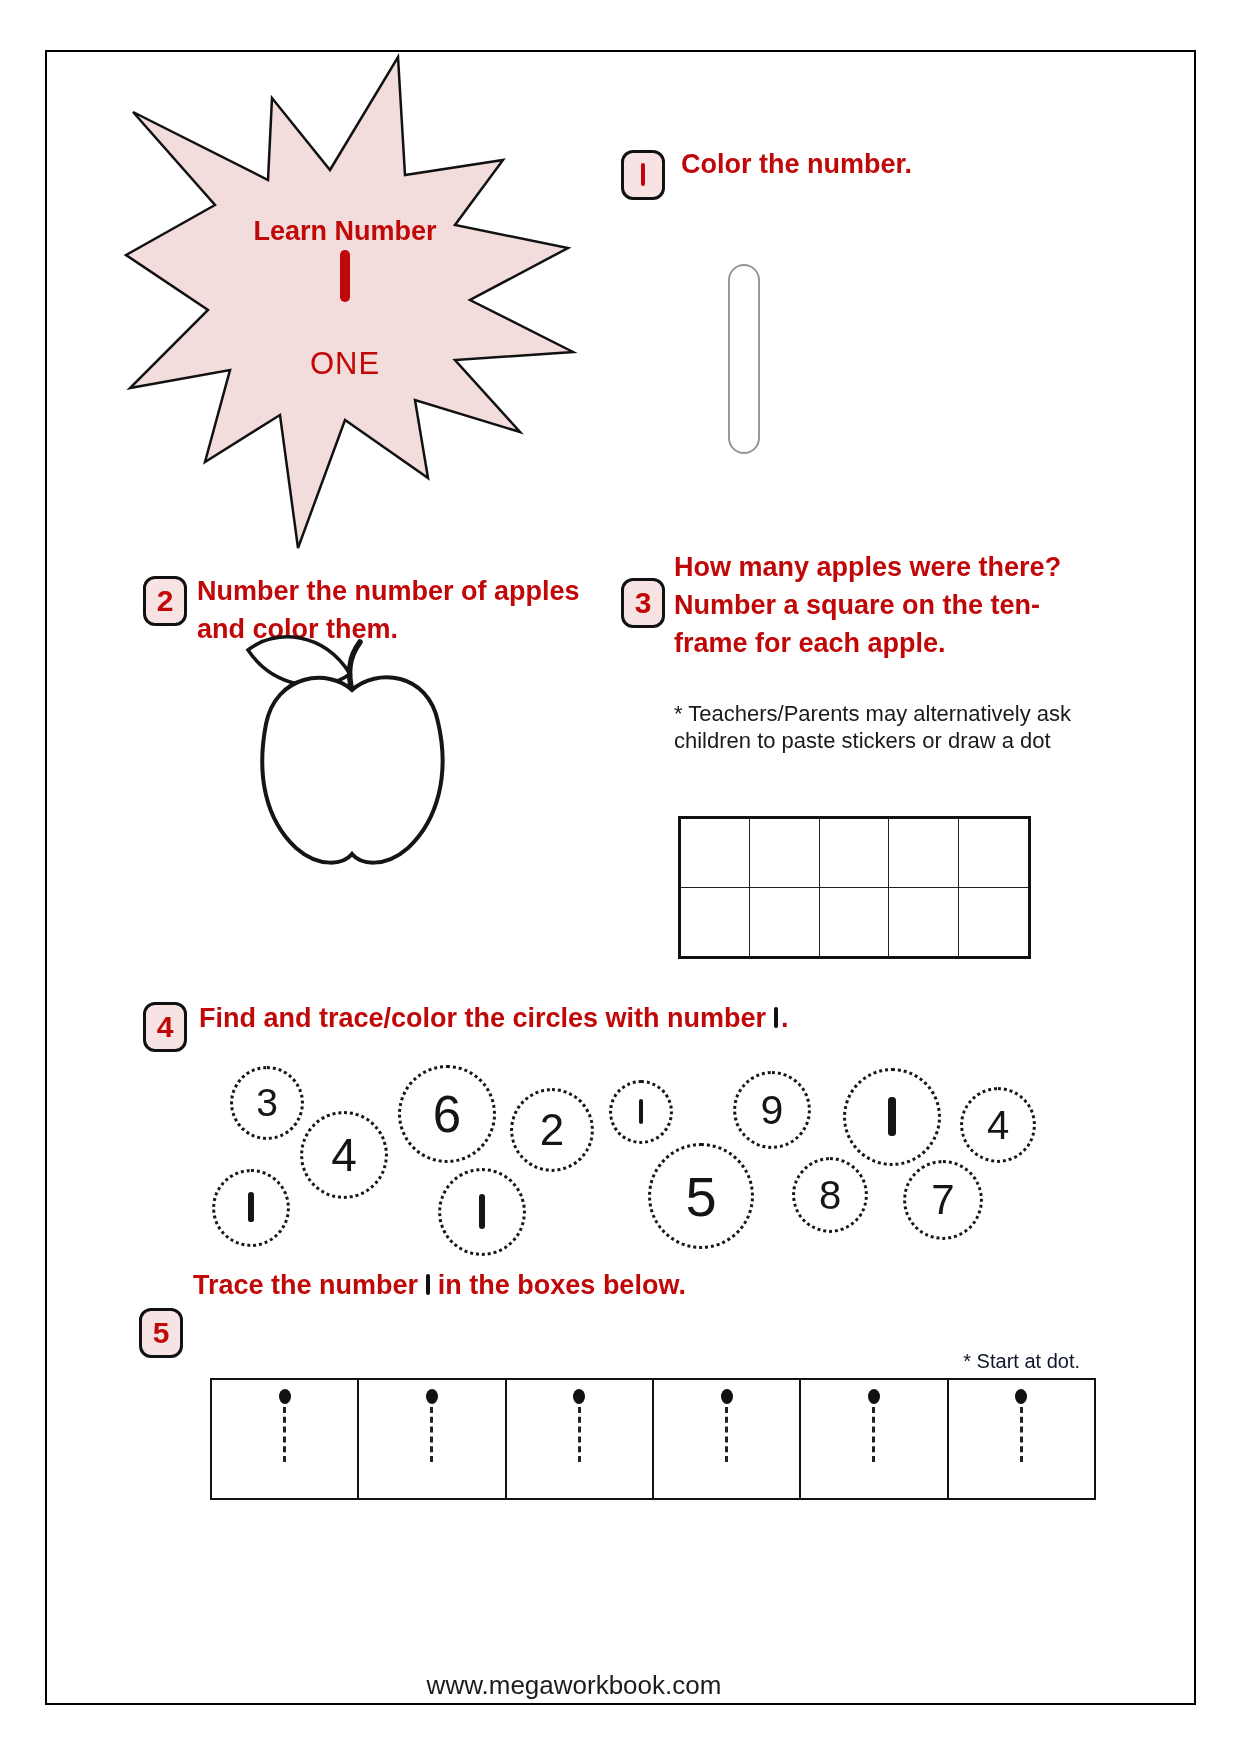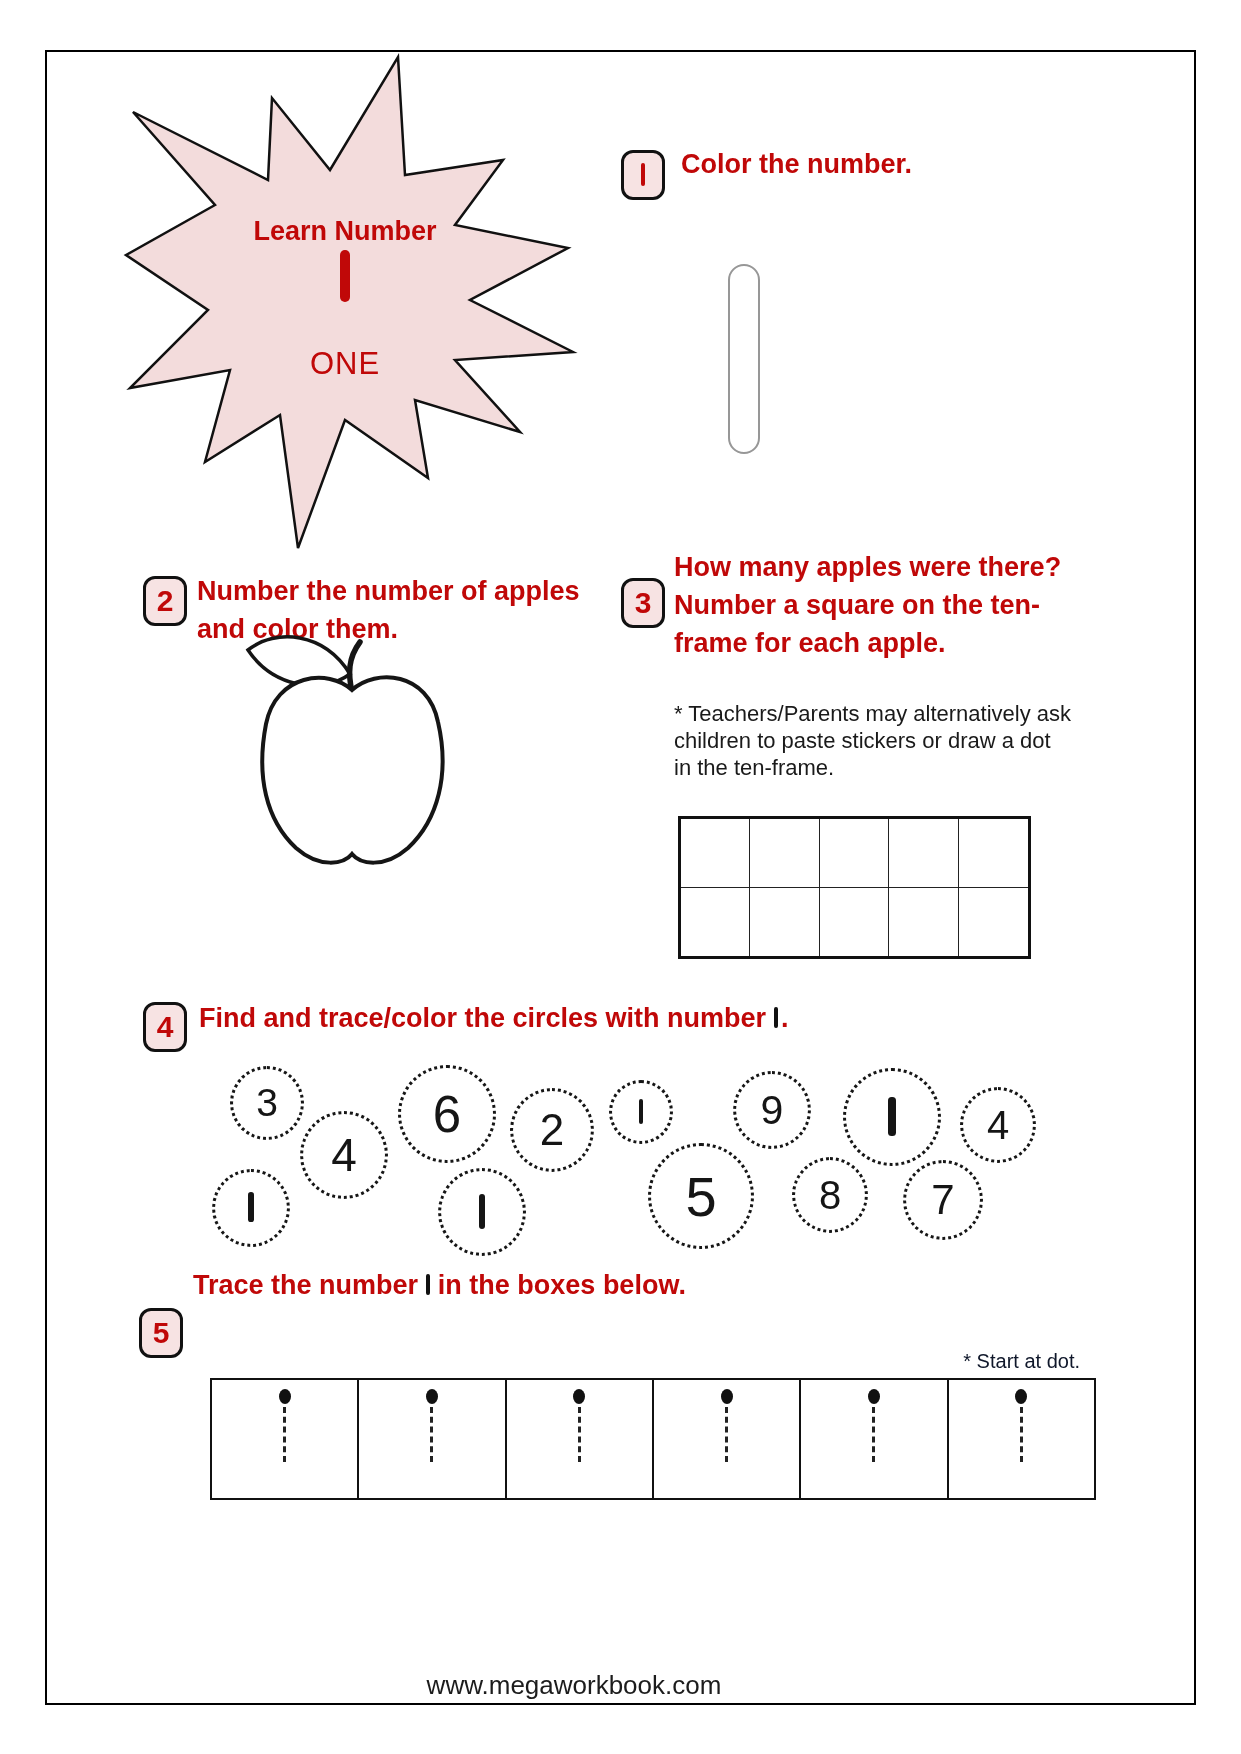--- a/index.html
+++ b/index.html
@@ -88,21 +88,20 @@
       <span>3</span>
     </div>
   <div class="rt" style="left:674px;top:548px;">
     <div>How many apples were there?</div>
     <div>Number a square on the ten-</div>
     <div>frame for each apple.</div>
   </div>
   <div class="note" style="left:674px;top:700px;">
     <div>* Teachers/Parents may alternatively ask</div>
     <div>children to paste stickers or draw a dot</div>
-    <div>in the ten-frame.</div>
   </div>
   <div class="abs" id="ten-frame">
       <div class="tf-cell"></div>
       <div class="tf-cell"></div>
       <div class="tf-cell"></div>
       <div class="tf-cell"></div>
       <div class="tf-cell"></div>
       <div class="tf-cell"></div>
       <div class="tf-cell"></div>
       <div class="tf-cell"></div>

